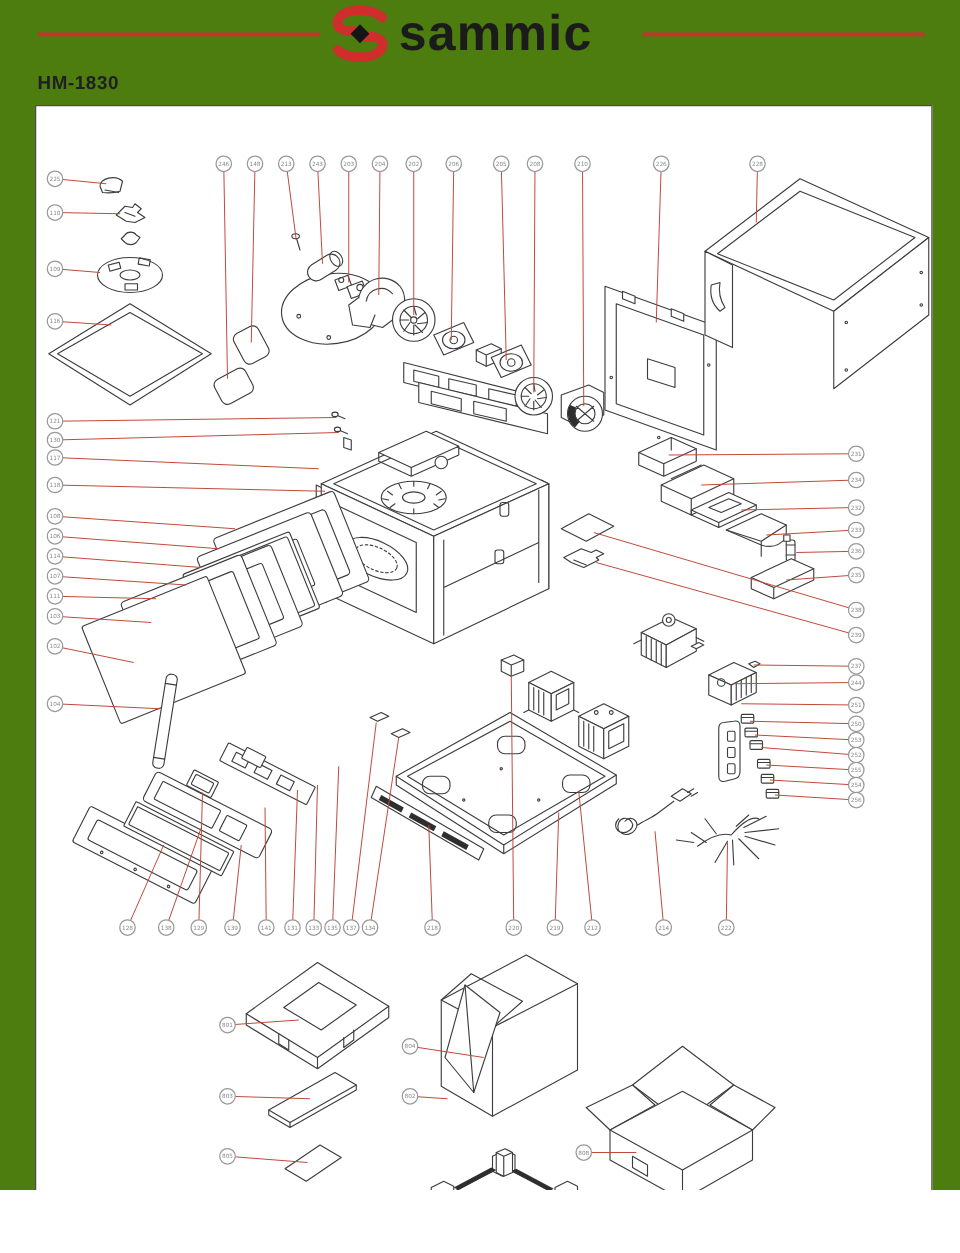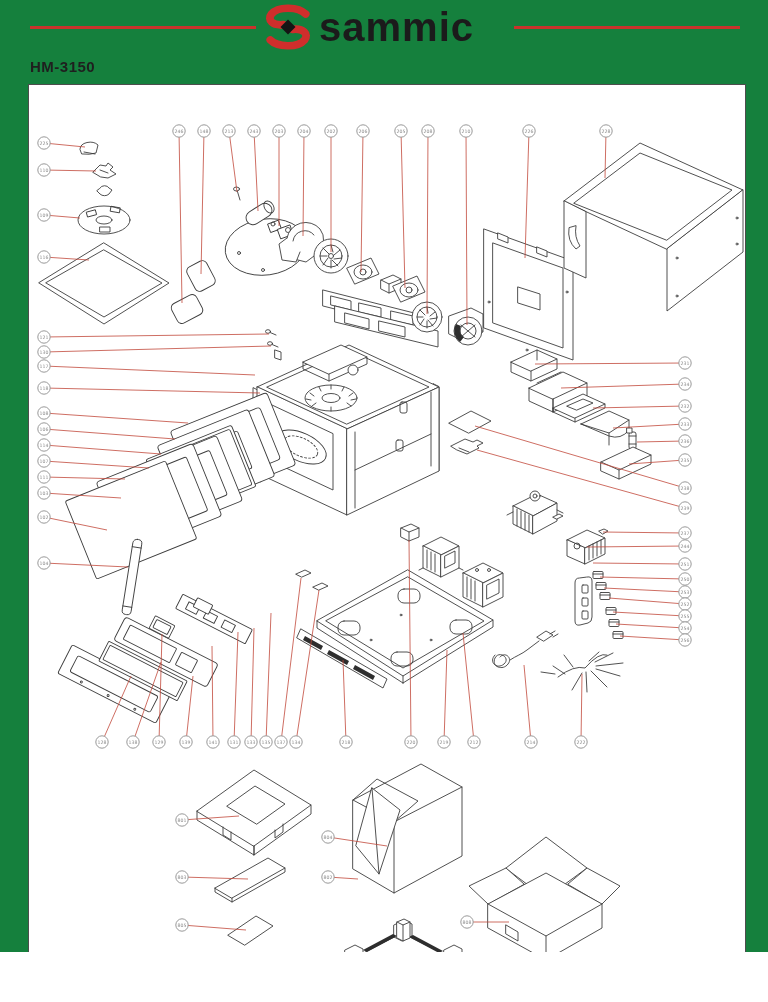--- a/index.html
+++ b/index.html
@@ -1,16 +1,16 @@
 <!DOCTYPE html>
 <html><head>
 <meta charset="utf-8">
 <style>
   html,body{margin:0;padding:0;background:#fff;}
-  .page{position:relative;width:768px;height:952px;background:#15803d;overflow:hidden;
+  .page{position:relative;width:768px;height:952px;background:#4d7c0f;overflow:hidden;
         font-family:"Liberation Sans",sans-serif;}
   .brand-rule{position:absolute;top:26px;height:3px;background:#c9332c;}
   .brand-rule.left{left:30px;width:226px;}
   .brand-rule.right{left:514px;width:226px;}
   .logo{position:absolute;left:262px;top:2px;display:flex;align-items:center;gap:5px;height:50px;}
   .logo-text{font-size:40px;font-weight:bold;color:#1b1b1b;letter-spacing:1px;line-height:1;}
   .title{position:absolute;left:30px;top:58px;font-size:15px;font-weight:bold;color:#1f1f1f;letter-spacing:.5px;}
   .frame{position:absolute;left:28px;top:84px;width:716px;height:906px;border:1px solid #4d4d4d;background:#fff;}
   .frame svg{display:block;width:100%;height:100%;}
   .p{stroke:#3d3d3d;stroke-width:.9;fill:none;stroke-linejoin:round;stroke-linecap:round;}
@@ -29,21 +29,21 @@
       <svg width="52" height="46" viewBox="0 0 44 38">
         <path d="M37,8 C31,2 14,1 8,8 C4,13 9,18 18,17" stroke="#cf2e2c" stroke-width="6.5" fill="none" stroke-linecap="round"></path>
         <path d="M7,30 C13,36 30,37 36,30 C40,25 35,20 26,21" stroke="#cf2e2c" stroke-width="6.5" fill="none" stroke-linecap="round"></path>
         <rect x="17.5" y="14.5" width="9" height="9" transform="rotate(45 22 19)" fill="#151515"></rect>
       </svg>
       <span class="logo-text">sammic</span>
     </div>
     <span class="brand-rule right"></span>
   </div>
 
-  <div class="title">HM-3150</div>
+  <div class="title">HM-1830</div>
 
   <div class="frame">
     <svg id="diagram" viewBox="28 85 716 906">
       <g id="parts">
 
         <g>
           <path class="p pf" d="M79,149 a10,7 0 0 1 18,-4 l-2,8 a14,5 0 0 1 -14,1 z"></path>
           <path class="p" d="M83,152 l11,2"></path>
         </g>
         <g>

